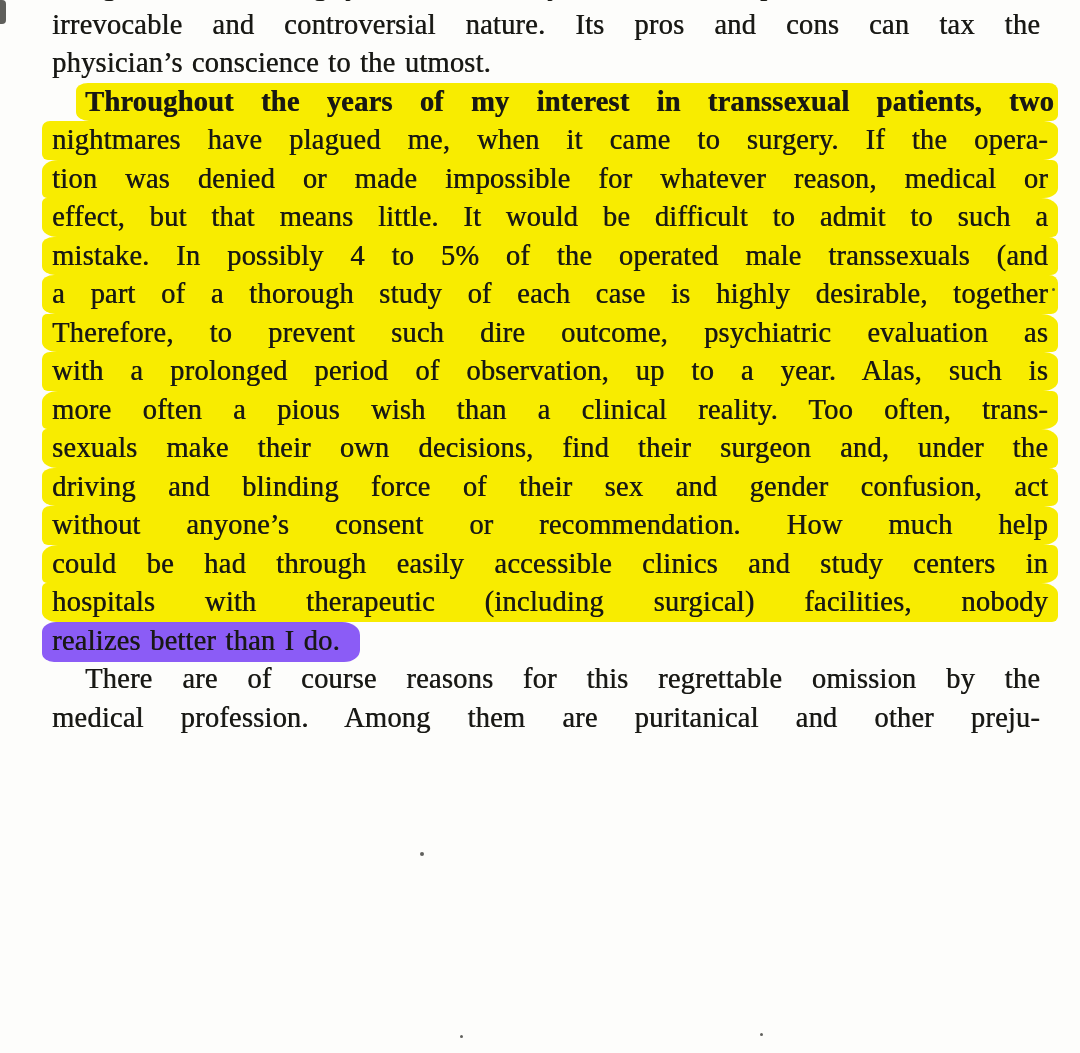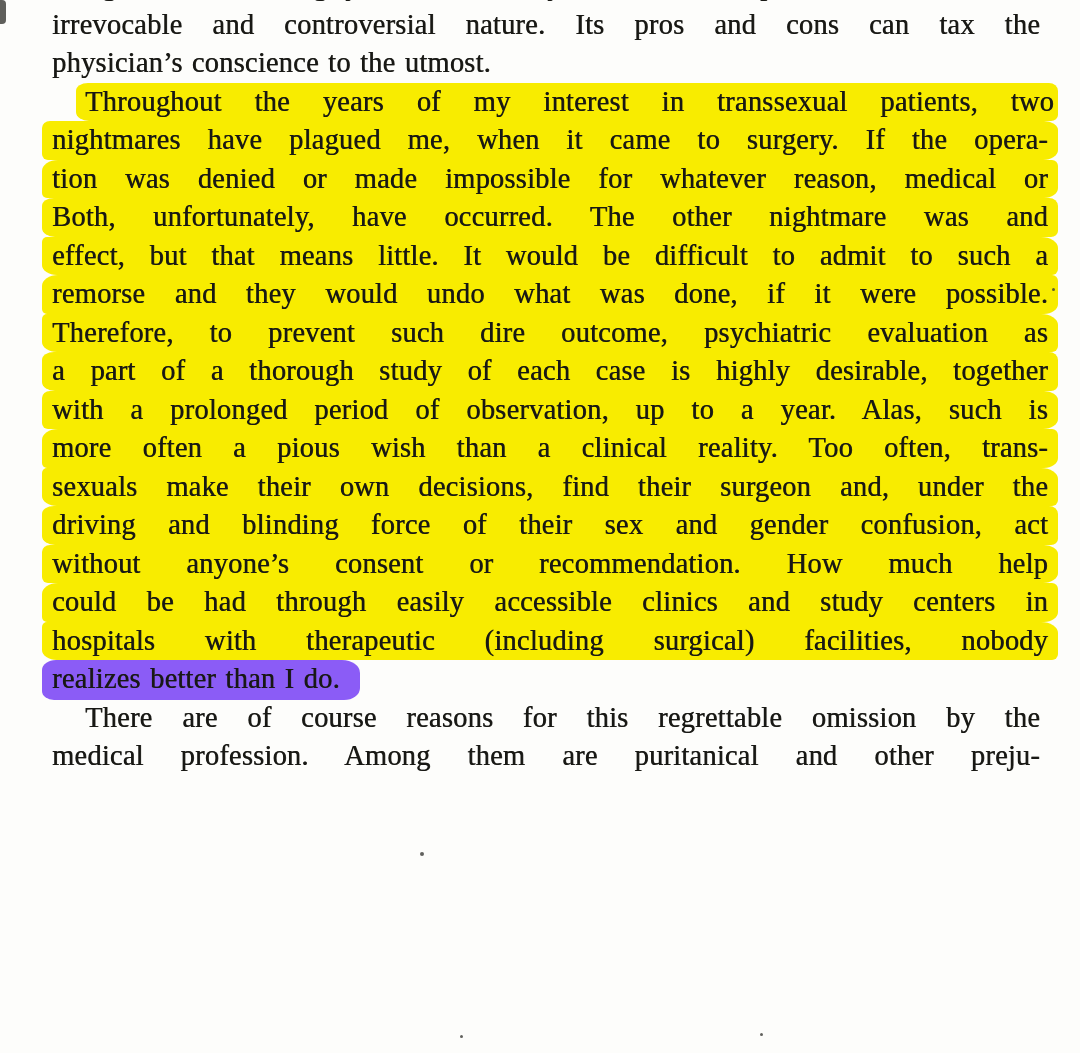--- a/index.html
+++ b/index.html
@@ -19,21 +19,21 @@
     word-spacing:2px;letter-spacing:0.2px;white-space:nowrap;
     text-shadow:0.5px 0.2px 0 rgba(24,24,20,0.85);
   }
   .line.j{
     white-space:normal;text-align:justify;text-align-last:justify;
   }
   
   .hl{background:#f8ec00;}
   .hl-full{margin-left:-10px;padding-left:10px;margin-right:-18px;padding-right:10px;}
   
-  .hl-first{margin-left:24px;padding-left:9px;margin-right:-18px;padding-right:4px;}
+  .hl-first{margin-left:24px;padding-left:9px;margin-right:-18px;padding-right:4px;font-weight:bold;}
   
   .hl.r0{border-radius:16px 6px 14px 5px / 11px 6px 10px 5px;}
   .hl.r1{border-radius:5px 17px 6px 15px / 5px 11px 6px 10px;}
   .hl.r2{border-radius:12px 9px 7px 13px / 8px 8px 6px 9px;}
   .hl.r3{border-radius:8px 14px 15px 6px / 7px 9px 10px 6px;}
   
   .hl-end{
     background:#8b5cf6;margin-left:-10px;padding:3px 20px 6px 10px;
     border-radius:14px 18px 16px 12px / 10px 13px 12px 9px;
   }
@@ -59,25 +59,24 @@
         <span class="frag" style="left: 495px;">y</span>
         <span class="frag" style="left: 708px;">p</span>
         <span class="frag" style="left: 968px;">-</span>
         <span class="frag" style="left: 992px;">,</span>
       </div>
       <div class="line j">irrevocable and controversial nature. Its pros and cons can tax the</div>
       <div class="line">physician’s conscience to the utmost.</div>
       <div class="line j hl hl-first r2">Throughout the years of my interest in transsexual patients, two</div>
       <div class="line j hl hl-full r3">nightmares have plagued me, when it came to surgery. If the opera-</div>
       <div class="line j hl hl-full r0">tion was denied or made impossible for whatever reason, medical or</div>
-      <div class="line j hl hl-full r2">Both, unfortunately, have occurred. The other nightmare was and</div>
       <div class="line j hl hl-full r1">effect, but that means little. It would be difficult to admit to such a</div>
-      <div class="line j hl hl-full r0">remorse and they would undo what was done, if it were possible.</div>
+      <div class="line j hl hl-full r2">mistake. In possibly 4 to 5% of the operated male transsexuals (and</div>
+      <div class="line j hl hl-full r2">a part of a thorough study of each case is highly desirable, together</div>
       <div class="line j hl hl-full r1">Therefore, to prevent such dire outcome, psychiatric evaluation as</div>
-      <div class="line j hl hl-full r2">a part of a thorough study of each case is highly desirable, together</div>
       <div class="line j hl hl-full r3">with a prolonged period of observation, up to a year. Alas, such is</div>
       <div class="line j hl hl-full r0">more often a pious wish than a clinical reality. Too often, trans-</div>
       <div class="line j hl hl-full r1">sexuals make their own decisions, find their surgeon and, under the</div>
       <div class="line j hl hl-full r2">driving and blinding force of their sex and gender confusion, act</div>
       <div class="line j hl hl-full r3">without anyone’s consent or recommendation. How much help</div>
       <div class="line j hl hl-full r0">could be had through easily accessible clinics and study centers in</div>
       <div class="line j hl hl-full r1">hospitals with therapeutic (including surgical) facilities, nobody</div>
       <div class="line"><span class="hl-end">realizes better than I do.</span></div>
       <div class="line j" style="text-indent: 33px;">There are of course reasons for this regrettable omission by the</div>
       <div class="line j">medical profession. Among them are puritanical and other preju-</div>

